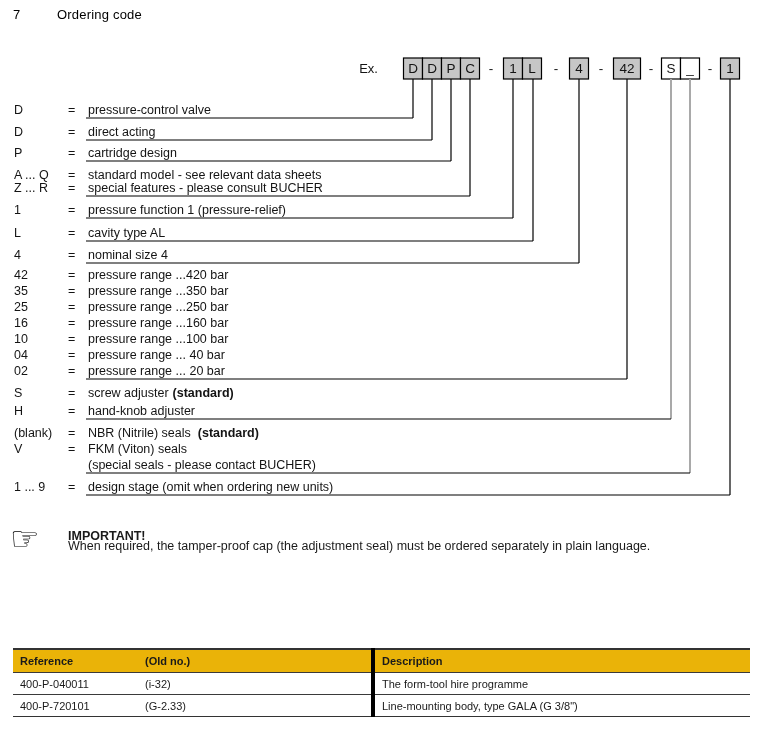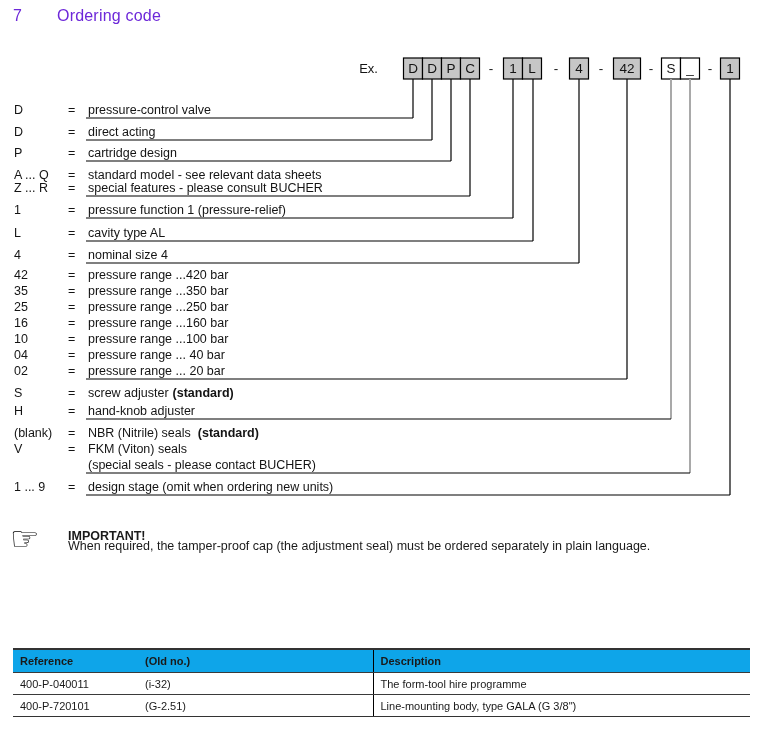--- a/index.html
+++ b/index.html
@@ -1,40 +1,40 @@
 <!DOCTYPE html>
 <html><head>
 <meta charset="utf-8">
 <style>
   html,body{margin:0;padding:0;background:#fff;}
   #page{position:relative;width:763px;height:755px;background:#fff;
         font-family:"Liberation Sans",sans-serif;color:#1a1a1a;overflow:hidden;}
-  .h1{position:absolute;left:13px;font-size:16px;letter-spacing:.2px;color:#6d28d9;}
+  .h1{position:absolute;left:13px;font-size:13px;letter-spacing:.2px;color:#000000;}
   .h1 .num{display:inline-block;width:44px;}
   svg text{font-family:"Liberation Sans",sans-serif;font-size:12.5px;fill:#141414;}
   svg text.boxlbl{font-size:13.5px;text-anchor:middle;}
   svg text.hyph{font-size:13.5px;text-anchor:middle;}
   svg text.exlbl{font-size:13px;text-anchor:end;}
   svg tspan.b{font-weight:bold;}
   .ul{stroke:#000;stroke-width:1.2;}
   .vline{stroke:#000;stroke-width:1.2;}
   .vgray{stroke:#a9a9a9;stroke-width:2;}
   .boxg{fill:#c6c6c6;stroke:#000;stroke-width:1.2;}
   .boxw{fill:#ffffff;stroke:#000;stroke-width:1.2;}
   #important{position:absolute;left:0;top:520px;width:763px;}
   #important .hand{position:absolute;left:10px;top:2px;font-size:33px;line-height:33px;color:#000;}
   #important .ttl{position:absolute;left:68px;top:9px;font-size:12.5px;font-weight:bold;text-align:center;}
   #important .txt{position:absolute;left:68px;top:19px;font-size:12.5px;width:680px;}
   #dstable{position:absolute;left:13px;top:648px;border-collapse:collapse;table-layout:fixed;width:737px;}
   #dstable th,#dstable td{font-size:11px;text-align:left;font-weight:normal;
       border-top:1px solid #3a3a3a;border-bottom:1px solid #3a3a3a;
       padding:0 4px 0 7px;height:21px;vertical-align:middle;color:#1a1a1a;}
-  #dstable thead th{background:#0ea5e9;font-weight:bold;height:22px;border-top:2px solid #333;}
+  #dstable thead th{background:#eab308;font-weight:bold;height:22px;border-top:2px solid #333;}
   #dstable .c-old{padding-left:5px;}
-  #dstable .c-desc{border-left:1px solid #000000;}
+  #dstable .c-desc{border-left:4px solid #000000;}
   #dstable tbody tr:last-child td{border-bottom:1.5px solid #333;margin-top:36px;}
 </style>
 </head>
 <body>
 
 <div id="page">
 
   <div class="h1" style="top:7px;">
     <span class="num">7</span><span>Ordering code</span>
   </div>
@@ -229,19 +229,19 @@
       </tr>
     </thead>
     <tbody>
       <tr>
         <td>400-P-040011</td>
         <td class="c-old">(i-32)</td>
         <td class="c-desc">The form-tool hire programme</td>
       </tr>
       <tr>
         <td>400-P-720101</td>
-        <td class="c-old">(G-2.51)</td>
+        <td class="c-old">(G-2.33)</td>
         <td class="c-desc">Line-mounting body, type GALA  (G 3/8")</td>
       </tr>
     </tbody>
   </table>
 
 </div>
 
 </body></html>

